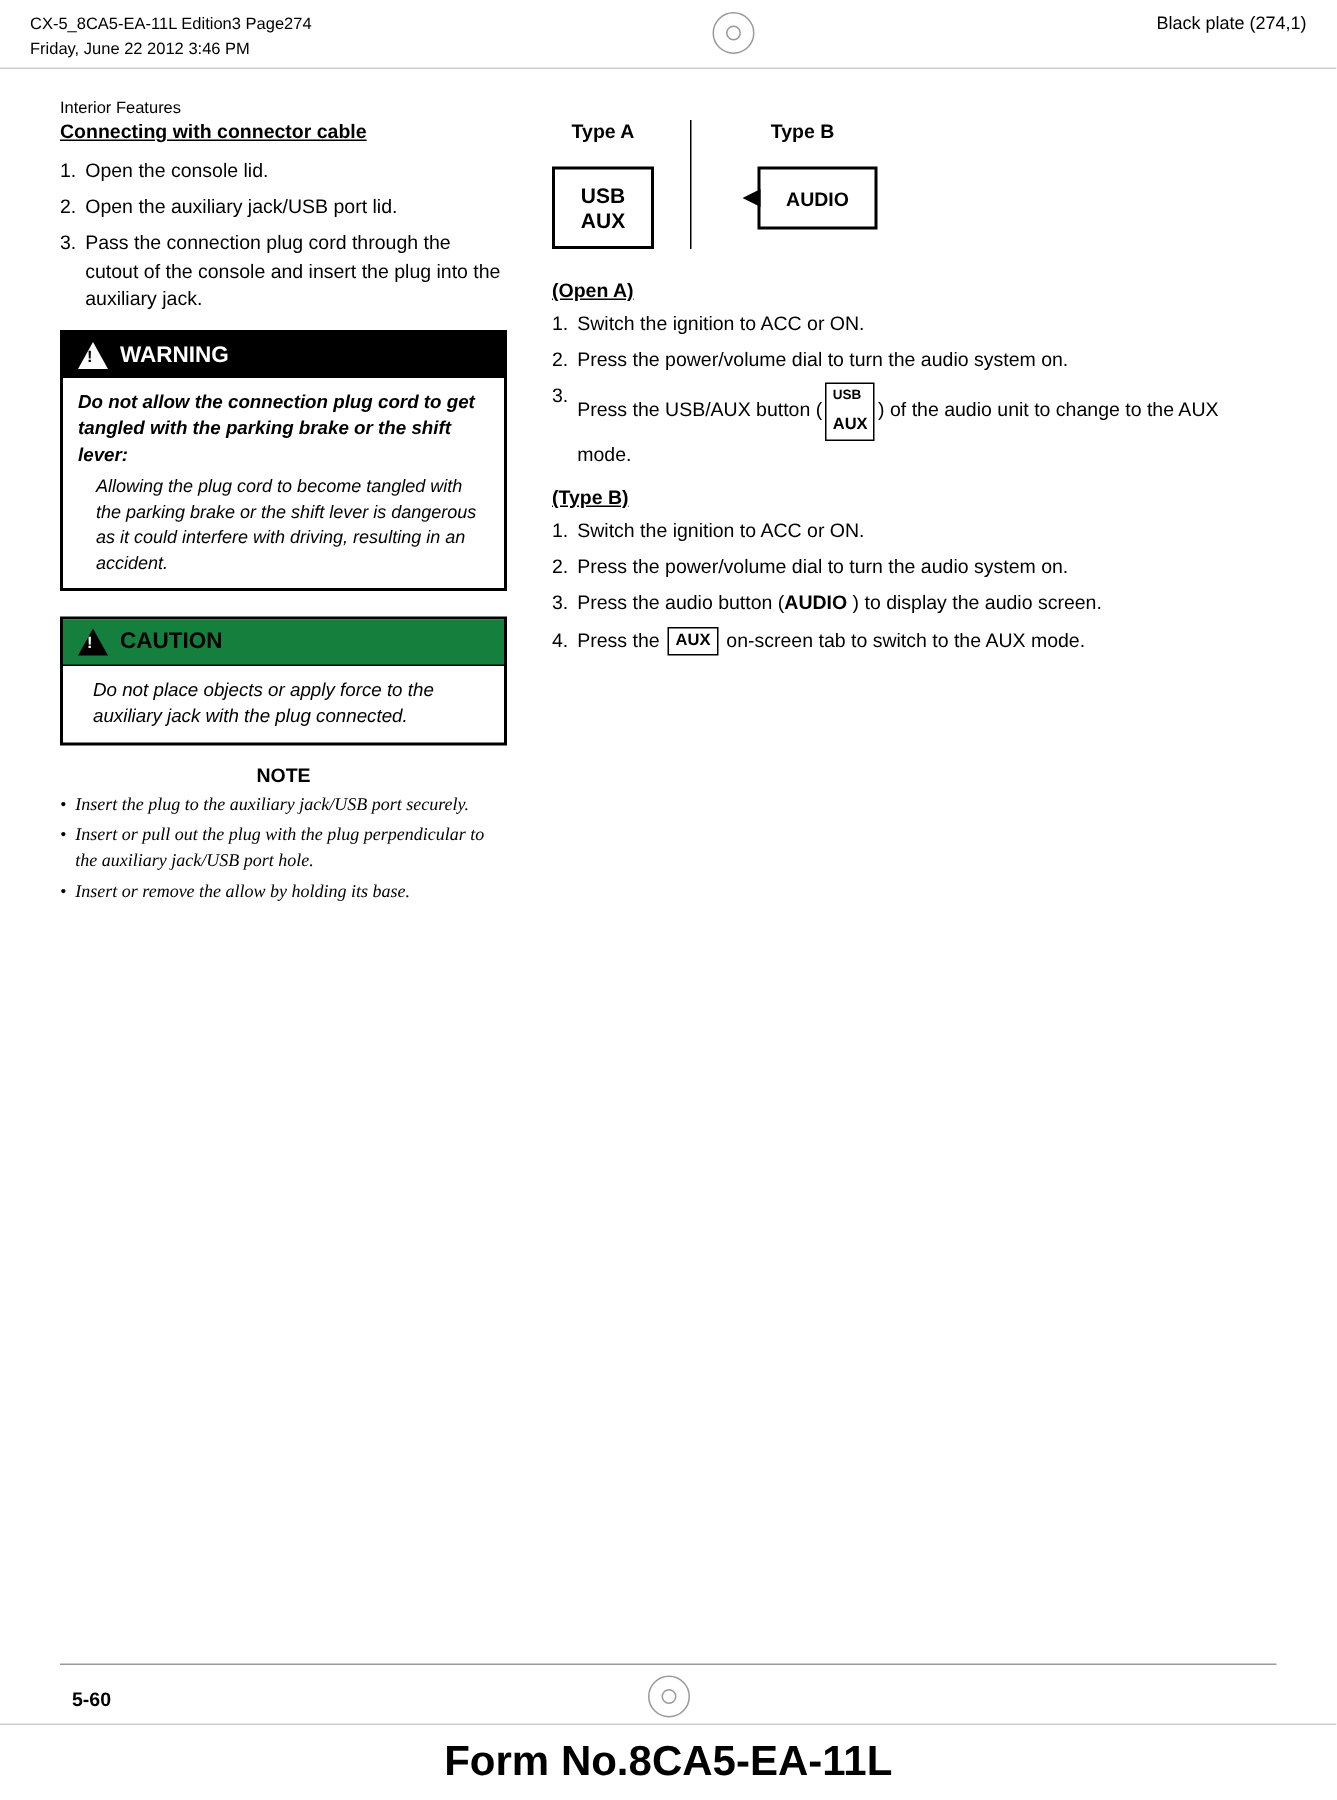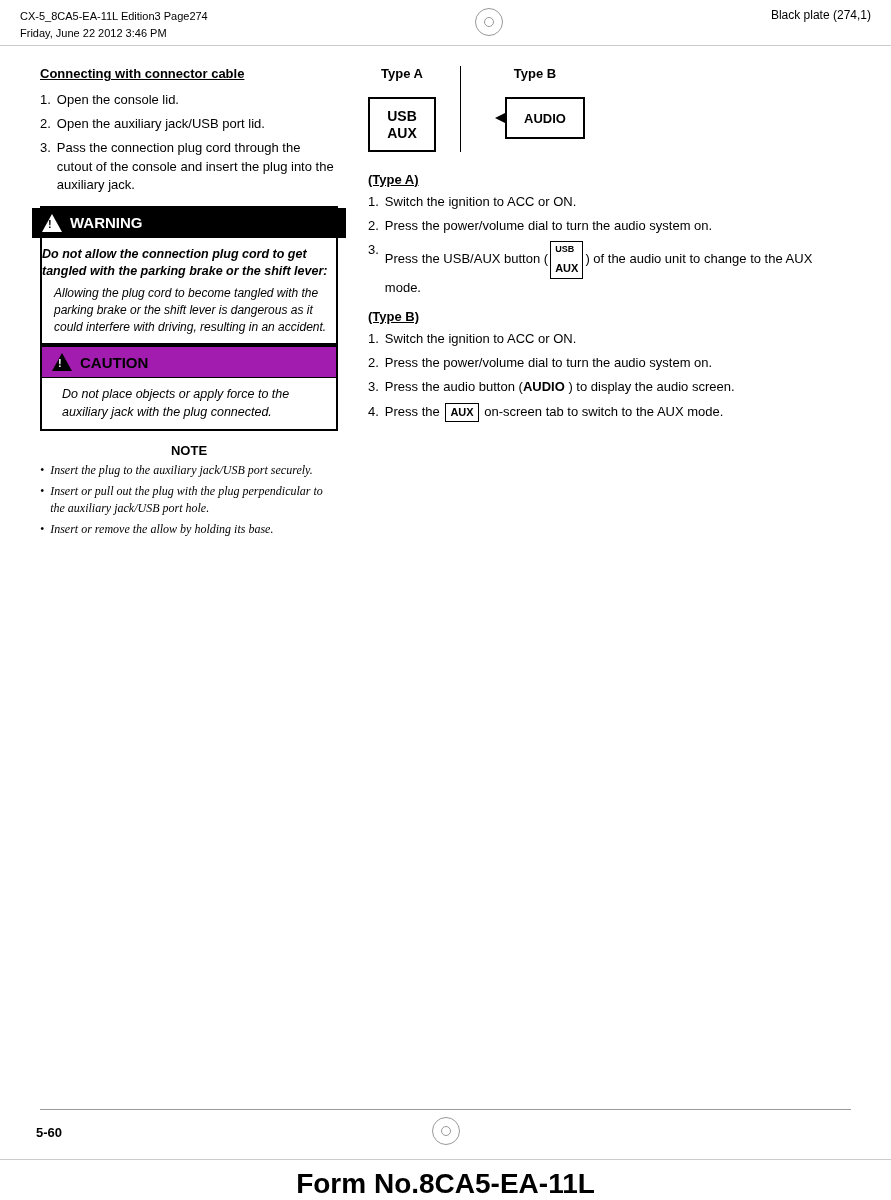--- a/index.html
+++ b/index.html
@@ -91,22 +91,22 @@
       display: flex;
       gap: 6px;
       margin-bottom: 6px;
       line-height: 1.4;
     }
     .num-list li .num { flex-shrink: 0; }
 
     
     .warning-box {
       border: 2px solid #000;
-      margin-bottom: 0;
-      padding: 8px 0;
+      margin-bottom: 17px;
+      padding: 8px 10px;
     }
     .warning-header {
       display: flex;
       align-items: center;
       gap: 8px;
       background: #000;
       color: #fff;
       margin: -8px -10px 8px -10px;
       padding: 6px 10px;
       font-size: 15px;
@@ -149,21 +149,21 @@
       padding: 8px 10px;
     }
     .caution-header {
       display: flex;
       align-items: center;
       gap: 8px;
       margin: -8px -10px 8px -10px;
       padding: 6px 10px;
       font-size: 15px;
       font-weight: bold;
-      background: #a21caf;
+      background: #15803d;
       border-bottom: 1px solid #000;
     }
     .caution-triangle {
       width: 0; height: 0;
       border-left: 10px solid transparent;
       border-right: 10px solid transparent;
       border-bottom: 18px solid #000;
       position: relative;
     }
     .caution-triangle::after {
@@ -297,33 +297,33 @@
     .page-footer-line {
       position: absolute;
       bottom: 90px;
       left: 0; right: 0;
       border-top: 1px solid #999;
       margin: 0 40px;
     }
     .page-footer {
       position: absolute;
       bottom: 60px;
-      left: 36px;
+      left: 48px;
       font-size: 13px;
       font-weight: bold;
     }
     .page-footer-center {
       position: absolute;
       bottom: 55px;
       left: 50%;
       transform: translateX(-50%);
     }
     .page-footer-form {
       position: absolute;
-      bottom: 0;
+      bottom: 10px;
       left: 0; right: 0;
       text-align: center;
       font-size: 28px;
       font-weight: bold;
       border-top: 1px solid #ccc;
       padding-top: 8px;
     }
   </style>
 </head>
 <body>
@@ -336,20 +336,21 @@
   <div class="page-header-center">
     <div class="circle-mark">
       <div class="circle-inner"></div>
     </div>
   </div>
   <div class="page-header-right">Black plate (274,1)</div>
 </div>
 
 <div class="content">
 
+  <div class="section-label">Interior Features</div>
 
   <div class="two-col">
 
     <div class="left-col">
 
       <div class="subheading">Connecting with connector cable</div>
 
       <ol class="num-list">
         <li>
           <span class="num">1.</span>
@@ -409,21 +410,21 @@
           <div class="type-label">Type B</div>
           <div style="padding-left: 20px;">
             <div class="audio-btn">
               <span>AUDIO</span>
             </div>
           </div>
         </div>
       </div>
 
       <div class="type-section">
-        <div class="type-section-title">(Type A)</div>
+        <div class="type-section-title">(Open A)</div>
         <ol class="num-list">
           <li>
             <span class="num">1.</span>
             <span>Switch the ignition to ACC or ON.</span>
           </li>
           <li>
             <span class="num">2.</span>
             <span>Press the power/volume dial to turn the audio system on.</span>
           </li>
           <li>

